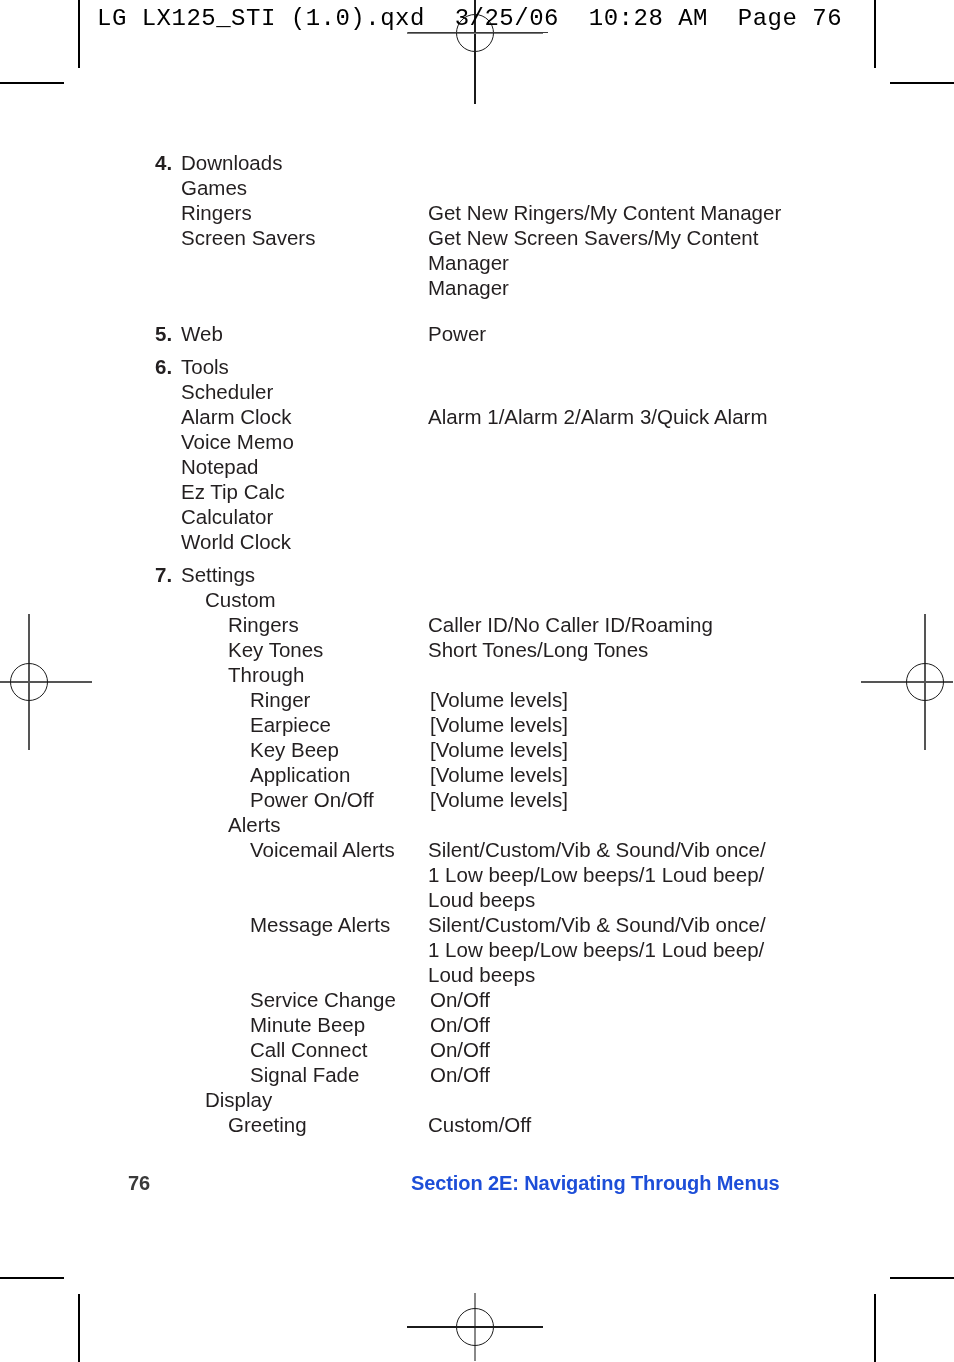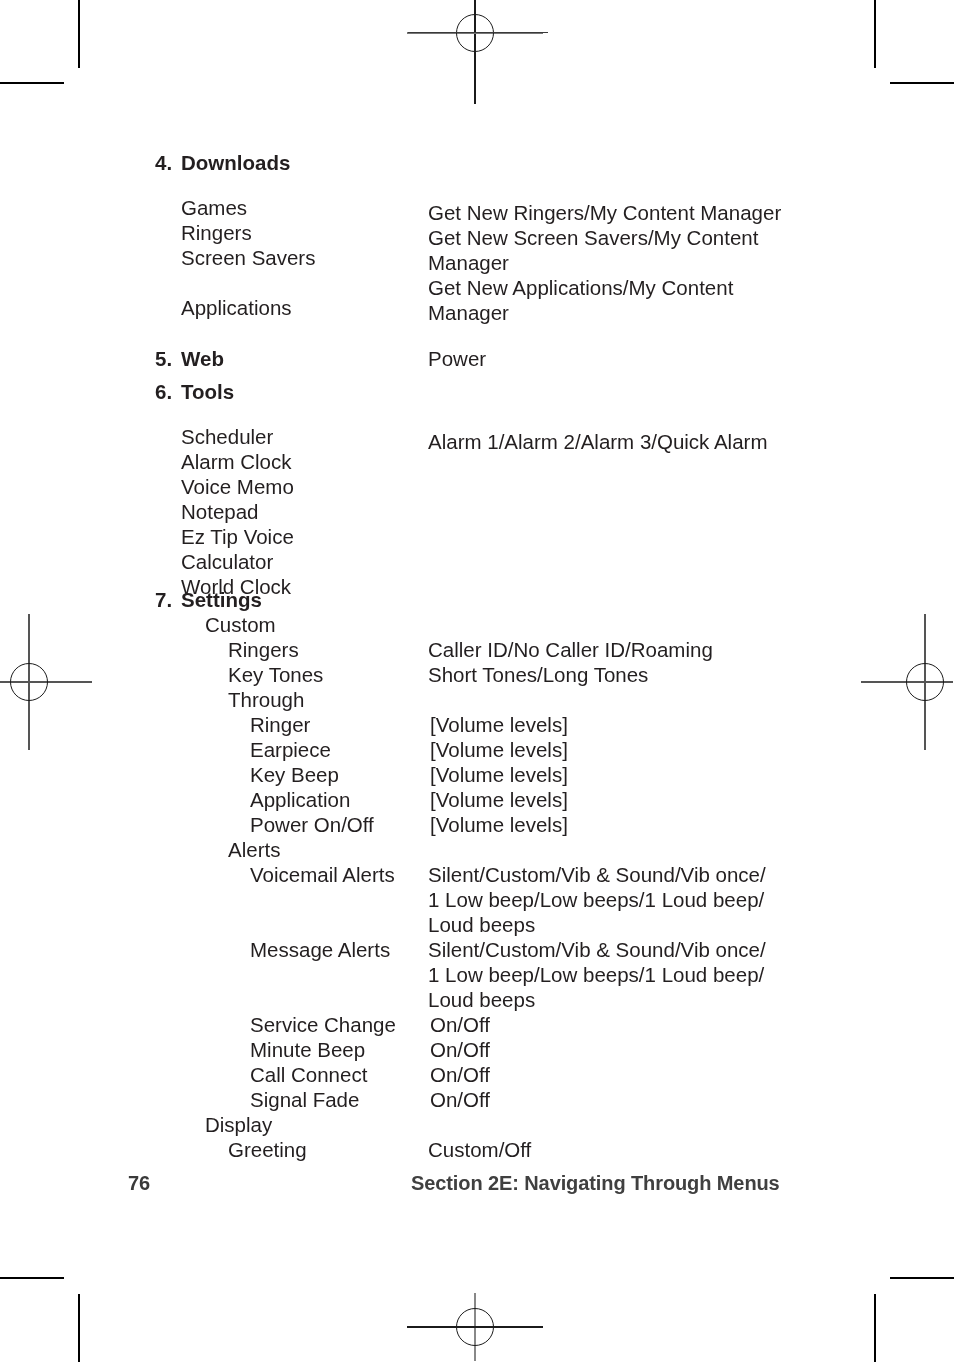--- a/index.html
+++ b/index.html
@@ -97,32 +97,32 @@
     font-size: 20.5px;
   }
   .value {
     position: absolute;
     left: 428px;
     font-size: 20.5px;
   }
   .value.narrow { left: 430px; }
 
   .heading .label {
-    font-weight: bold;
+    font-weight: normal;
   }
   .num {
     position: absolute;
     left: 155px;
     font-size: 20.5px;
     font-weight: bold;
   }
 
   
   .lv0 { left: 181px; }
-  .lv1 { left: 181px; margin-top: 20px; }
+  .lv1 { left: 181px; }
   .lv2 { left: 205px; }
   .lv3 { left: 228px; }
   .lv4 { left: 250px; }
 
   
   #footer {
     position: absolute;
     left: 0;
     top: 1172px;
     width: 954px;
@@ -135,21 +135,21 @@
     font-size: 20px;
     font-weight: bold;
     color: #3a3a3a;
   }
   #footer-section {
     position: absolute;
     left: 411px;
     top: 0;
     font-size: 20px;
     font-weight: bold;
-    color: #404040;
+    color: #1d4ed8;
     letter-spacing: -0.1px;
   }
 </style>
 </head>
 <body>
 
 <div id="page">
 
   <div class="crop-line crop-v" style="left:78px; top:0px; height:68px;"></div>
   <div class="crop-line crop-h" style="left:0px; top:82px; width:64px;"></div>
@@ -180,44 +180,41 @@
     <div class="reg-h" style="left:-64px; width:92px;"></div>
     <div class="reg-circle"></div>
   </div>
 
   <div class="reg-mark reg-dark" style="left:475px; top:1327px;">
     <div class="reg-v" style="top:-34px; height:68px; background:#888888;"></div>
     <div class="reg-h" style="left:-68px; width:136px; background:#1b1b1b;"></div>
     <div class="reg-circle"></div>
   </div>
 
+  <div id="header-text">LG LX125_STI (1.0).qxd  3/25/06  10:28 AM  Page 76</div>
   <div id="header-rule"></div>
 
   <div id="content">
       <div class="row heading">
         <span class="num">4.</span>
         <span class="label lv0">Downloads</span>
       </div>
       <div class="row">
         <span class="label lv1">Games</span>
       </div>
       <div class="row">
         <span class="label lv1">Ringers</span>
         <span class="value">Get New Ringers/My Content Manager</span>
       </div>
       <div class="row">
         <span class="label lv1">Screen Savers</span>
         <span class="value">Get New Screen Savers/My Content</span>
       </div>
       <div class="row">
         <span class="value">Manager</span>
-      </div>
-      <div class="row">
-        <span class="label lv1">Applications</span>
-        <span class="value">Get New Applications/My Content</span>
       </div>
       <div class="row">
         <span class="value">Manager</span>
       </div>
       <div class="row spacer"></div>
       <div class="row gap-small"></div>
       <div class="row heading">
         <span class="num">5.</span>
         <span class="label lv0">Web</span>
         <span class="value">Power</span>
@@ -234,21 +231,21 @@
         <span class="label lv1">Alarm Clock</span>
         <span class="value">Alarm 1/Alarm 2/Alarm 3/Quick Alarm</span>
       </div>
       <div class="row">
         <span class="label lv1">Voice Memo</span>
       </div>
       <div class="row">
         <span class="label lv1">Notepad</span>
       </div>
       <div class="row">
-        <span class="label lv1">Ez Tip Voice</span>
+        <span class="label lv1">Ez Tip Calc</span>
       </div>
       <div class="row">
         <span class="label lv1">Calculator</span>
       </div>
       <div class="row">
         <span class="label lv1">World Clock</span>
       </div>
       <div class="row gap-small"></div>
       <div class="row heading">
         <span class="num">7.</span>

